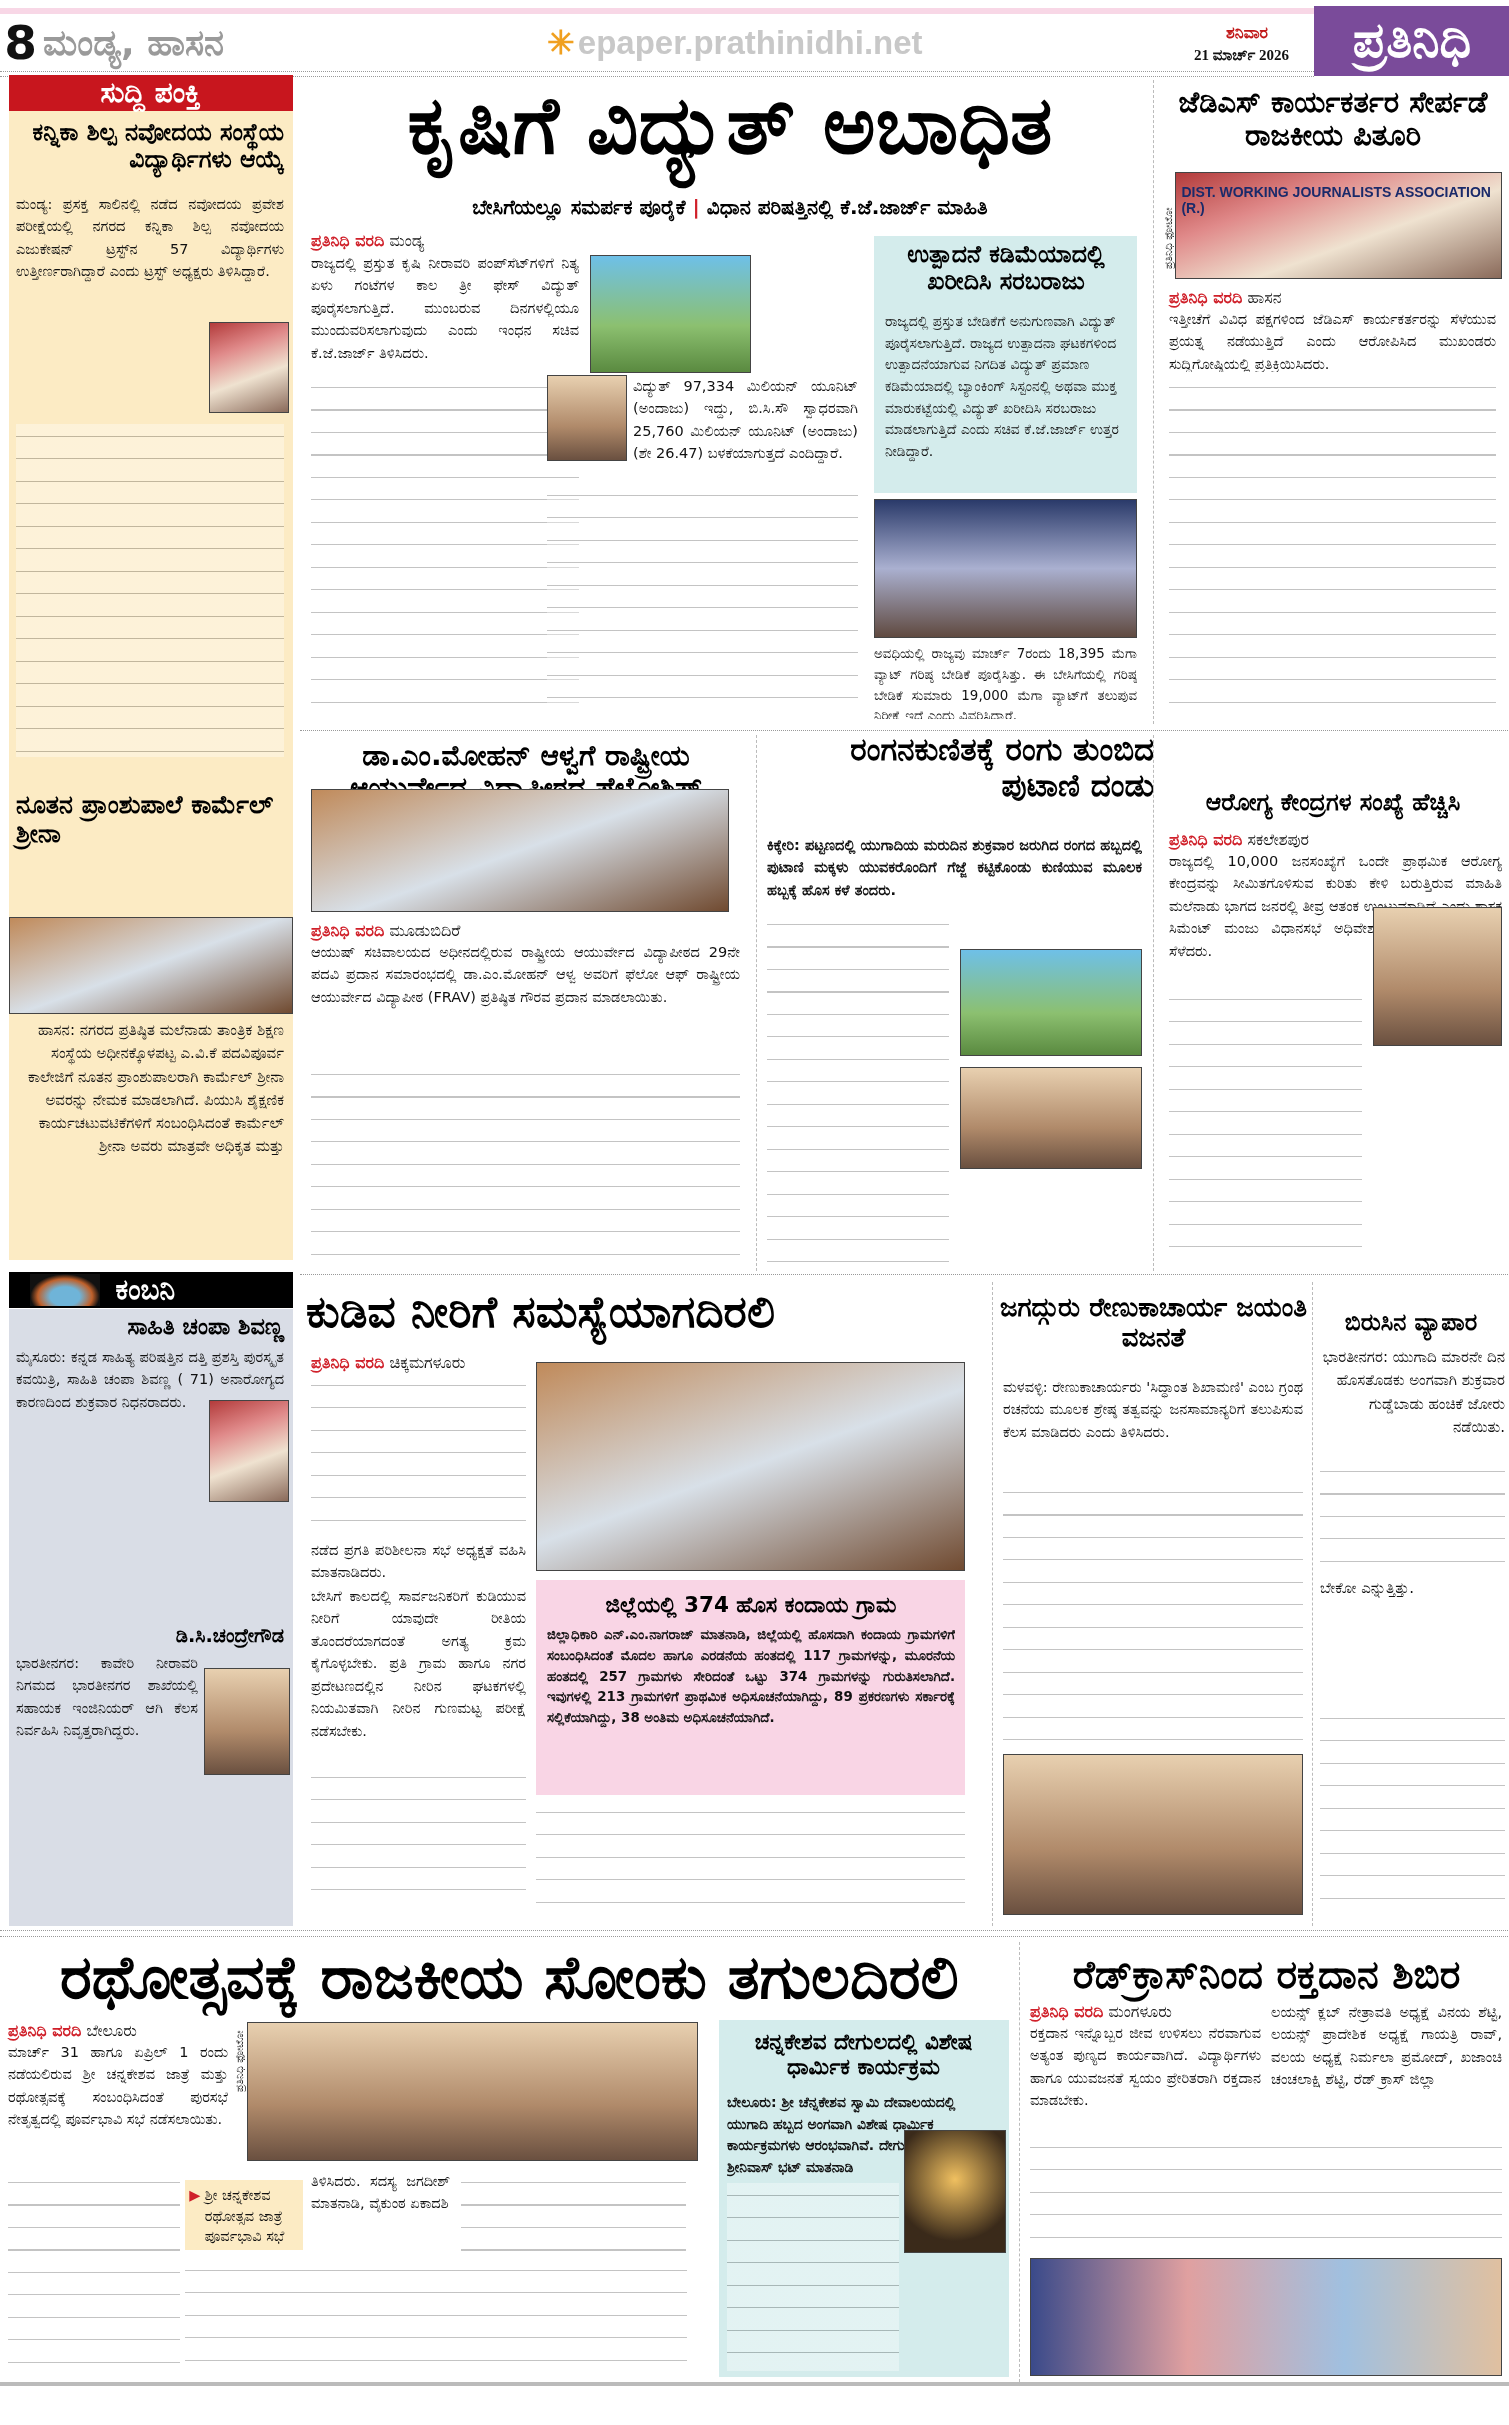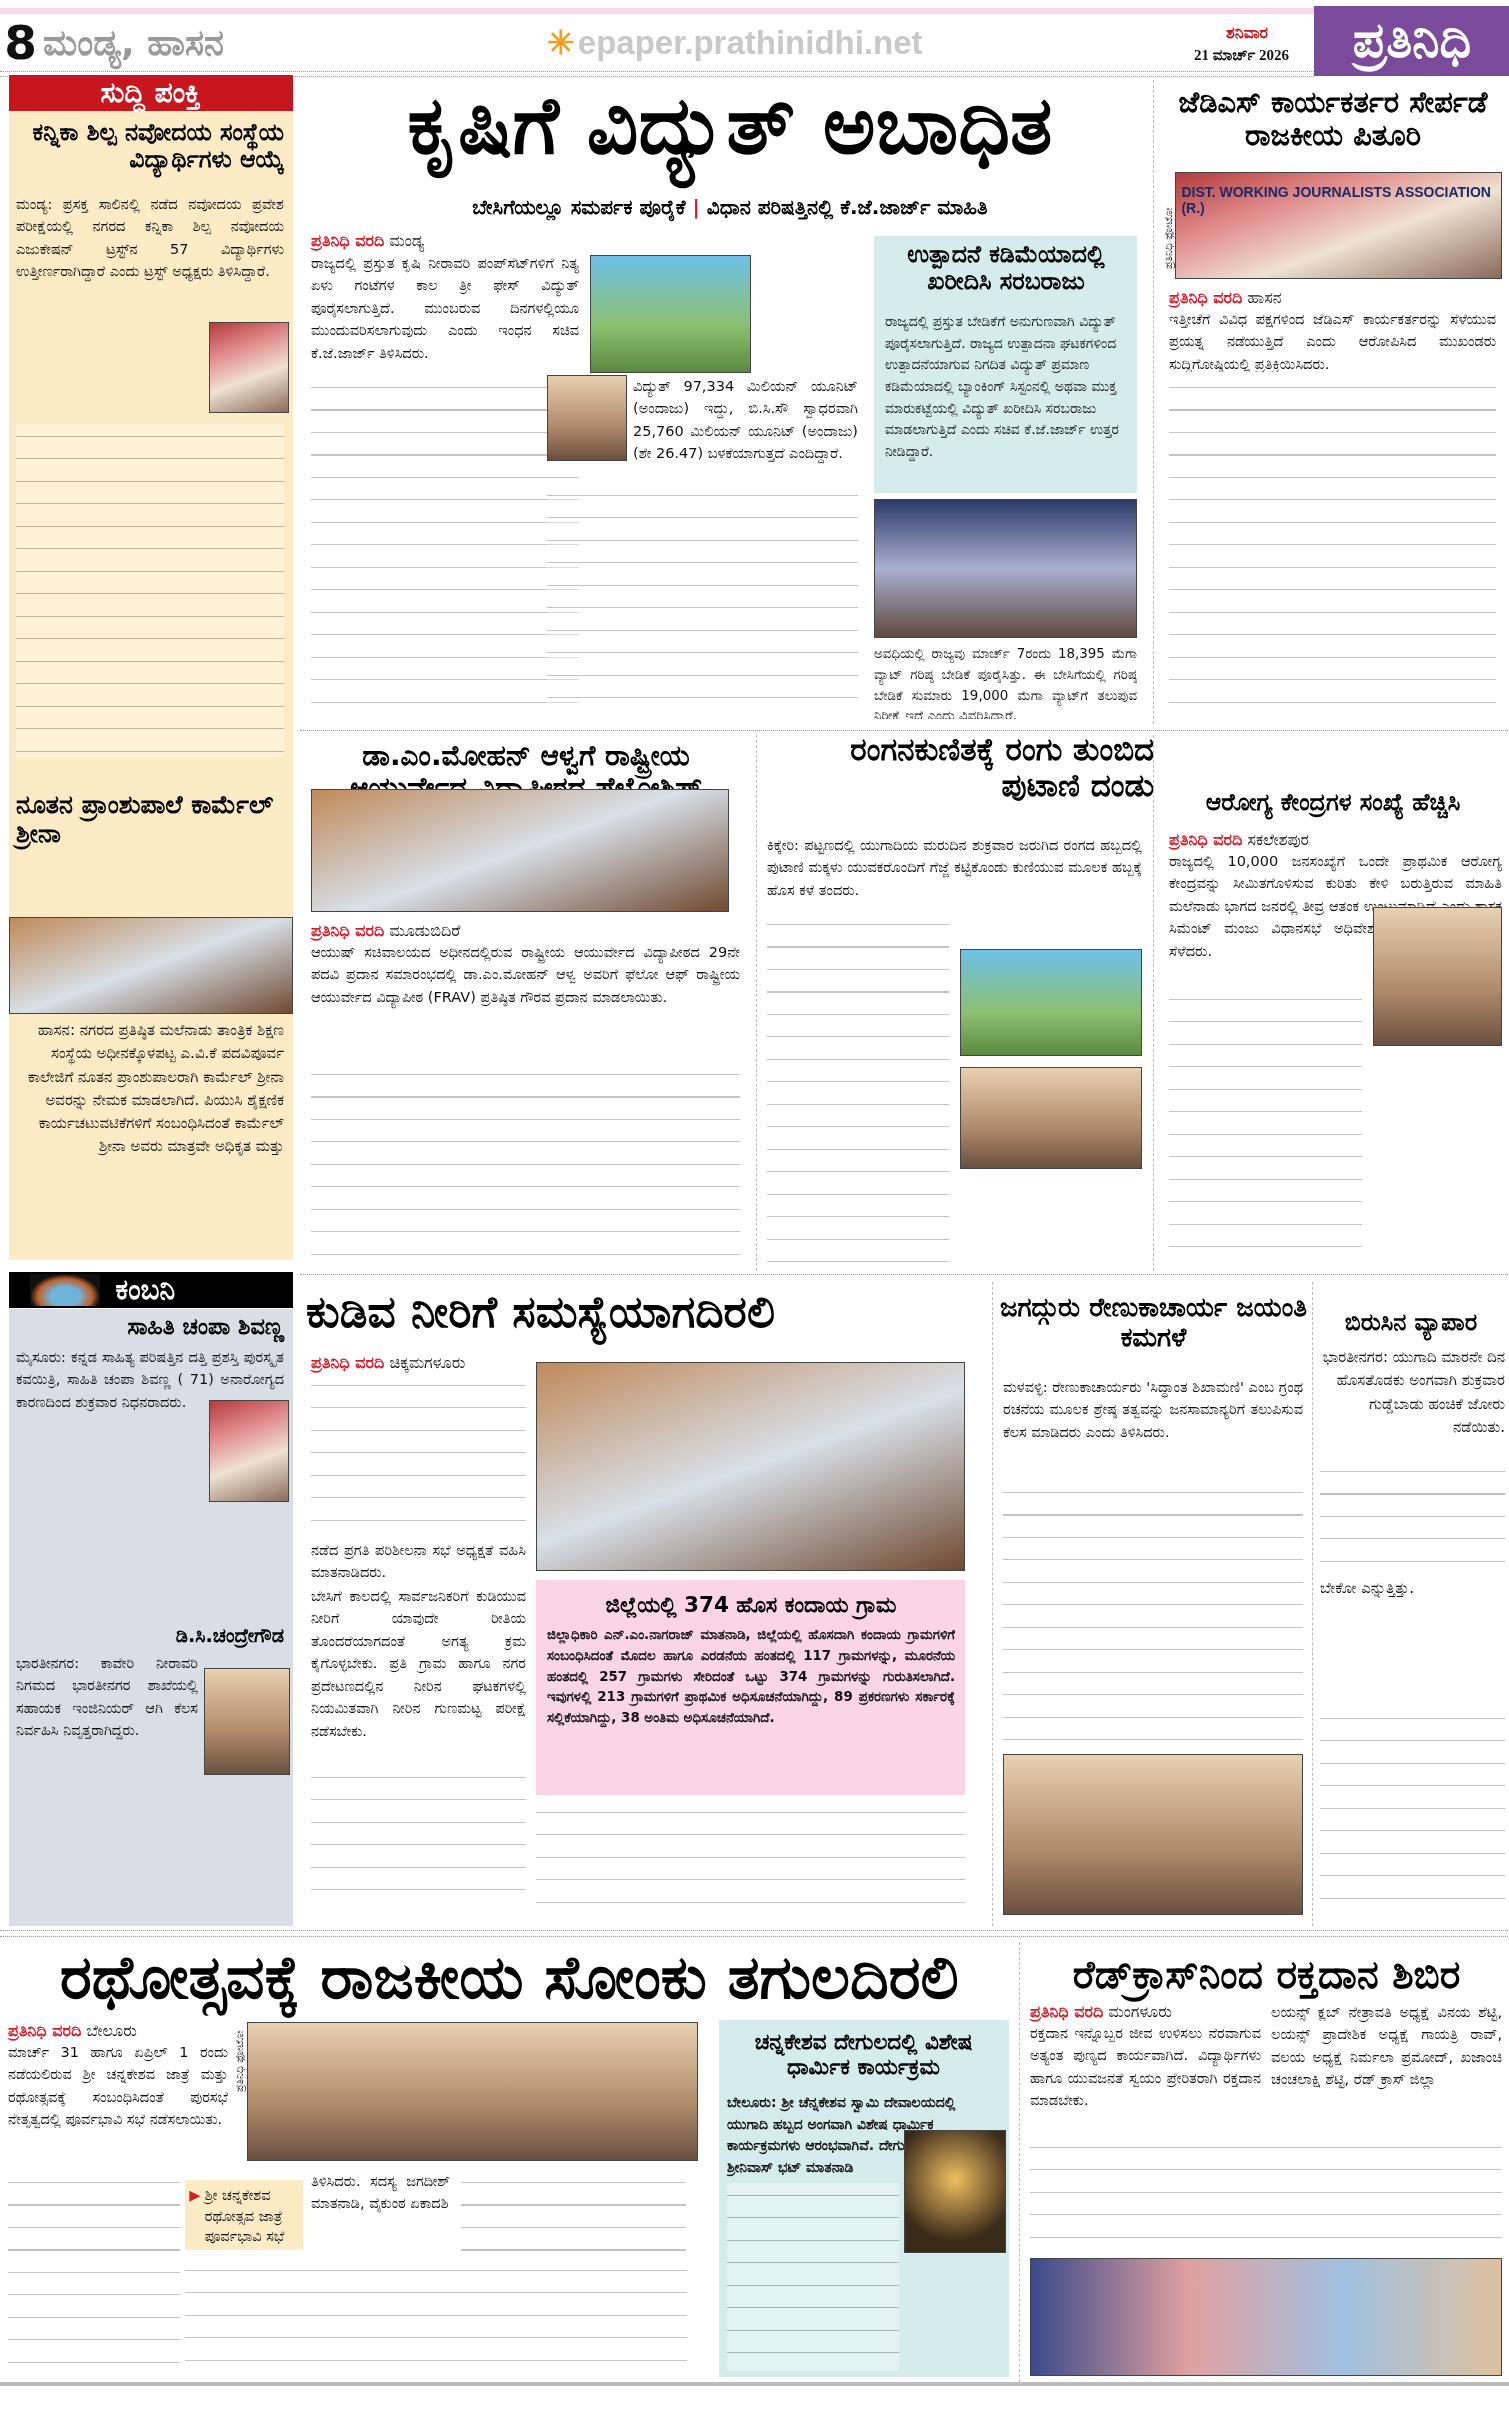--- a/index.html
+++ b/index.html
@@ -105,21 +105,21 @@
 <div class="abs rule" style="left:300px;top:730px;width:1210px"></div>
 
 <div class="abs hl" style="left:306px;top:740px;width:440px;font-size:28px;text-align:center">ಡಾ.ಎಂ.ಮೋಹನ್ ಆಳ್ವಗೆ ರಾಷ್ಟ್ರೀಯ ಆಯುರ್ವೇದ ವಿದ್ಯಾಪೀಠದ ಫೆಲೋಶಿಪ್</div>
 <div class="abs photo p8" style="left:311px;top:789px;width:418px;height:123px"></div>
 <div class="abs byline" style="left:311px;top:920px"><span class="red">ಪ್ರತಿನಿಧಿ ವರದಿ</span> <span>ಮೂಡುಬಿದಿರೆ</span></div>
 <div class="abs body" style="left:311px;top:941px;width:429px;height:118px;overflow:hidden">ಆಯುಷ್ ಸಚಿವಾಲಯದ ಅಧೀನದಲ್ಲಿರುವ ರಾಷ್ಟ್ರೀಯ ಆಯುರ್ವೇದ ವಿದ್ಯಾಪೀಠದ 29ನೇ ಪದವಿ ಪ್ರದಾನ ಸಮಾರಂಭದಲ್ಲಿ ಡಾ.ಎಂ.ಮೋಹನ್ ಆಳ್ವ ಅವರಿಗೆ ಫೆಲೋ ಆಫ್ ರಾಷ್ಟ್ರೀಯ ಆಯುರ್ವೇದ ವಿದ್ಯಾಪೀಠ (FRAV) ಪ್ರತಿಷ್ಠಿತ ಗೌರವ ಪ್ರದಾನ ಮಾಡಲಾಯಿತು.</div>
 <div class="abs lines" style="left:311px;top:1062px;width:429px;height:204px"></div>
 
 <div class="abs vrule" style="left:756px;top:735px;height:536px"></div>
 <div class="abs hl" style="left:762px;top:732px;width:392px;font-size:31px;text-align:right">ರಂಗನಕುಣಿತಕ್ಕೆ ರಂಗು ತುಂಬಿದ ಪುಟಾಣಿ ದಂಡು</div>
-<div class="abs body" style="left:767px;top:834px;width:375px;height:70px;overflow:hidden;font-weight:normal">ಕಿಕ್ಕೇರಿ: ಪಟ್ಟಣದಲ್ಲಿ ಯುಗಾದಿಯ ಮರುದಿನ ಶುಕ್ರವಾರ ಜರುಗಿದ ರಂಗದ ಹಬ್ಬದಲ್ಲಿ ಪುಟಾಣಿ ಮಕ್ಕಳು ಯುವಕರೊಂದಿಗೆ ಗೆಜ್ಜೆ ಕಟ್ಟಿಕೊಂಡು ಕುಣಿಯುವ ಮೂಲಕ ಹಬ್ಬಕ್ಕೆ ಹೊಸ ಕಳೆ ತಂದರು.</div>
+<div class="abs body" style="left:767px;top:834px;width:375px;height:70px;overflow:hidden;font-weight:bold">ಕಿಕ್ಕೇರಿ: ಪಟ್ಟಣದಲ್ಲಿ ಯುಗಾದಿಯ ಮರುದಿನ ಶುಕ್ರವಾರ ಜರುಗಿದ ರಂಗದ ಹಬ್ಬದಲ್ಲಿ ಪುಟಾಣಿ ಮಕ್ಕಳು ಯುವಕರೊಂದಿಗೆ ಗೆಜ್ಜೆ ಕಟ್ಟಿಕೊಂಡು ಕುಣಿಯುವ ಮೂಲಕ ಹಬ್ಬಕ್ಕೆ ಹೊಸ ಕಳೆ ತಂದರು.</div>
 <div class="abs lines" style="left:767px;top:912px;width:182px;height:354px"></div>
 <div class="abs photo p3" style="left:960px;top:949px;width:182px;height:107px"></div>
 <div class="abs photo p5" style="left:960px;top:1067px;width:182px;height:102px"></div>
 
 <div class="abs vrule" style="left:1153px;top:735px;height:536px"></div>
 <div class="abs hl" style="left:1164px;top:789px;width:338px;font-size:23.6px;text-align:center">ಆರೋಗ್ಯ ಕೇಂದ್ರಗಳ ಸಂಖ್ಯೆ ಹೆಚ್ಚಿಸಿ</div>
 <div class="abs byline" style="left:1169px;top:829px"><span class="red">ಪ್ರತಿನಿಧಿ ವರದಿ</span> <span>ಸಕಲೇಶಪುರ</span></div>
 <div class="abs body" style="left:1169px;top:850px;width:333px;height:129px;overflow:hidden">ರಾಜ್ಯದಲ್ಲಿ 10,000 ಜನಸಂಖ್ಯೆಗೆ ಒಂದೇ ಪ್ರಾಥಮಿಕ ಆರೋಗ್ಯ ಕೇಂದ್ರವನ್ನು ಸೀಮಿತಗೊಳಿಸುವ ಕುರಿತು ಕೇಳಿ ಬರುತ್ತಿರುವ ಮಾಹಿತಿ ಮಲೆನಾಡು ಭಾಗದ ಜನರಲ್ಲಿ ತೀವ್ರ ಆತಂಕ ಉಂಟುಮಾಡಿದೆ ಎಂದು ಶಾಸಕ ಸಿಮೆಂಟ್ ಮಂಜು ವಿಧಾನಸಭೆ ಅಧಿವೇಶನದಲ್ಲಿ ಸರ್ಕಾರದ ಗಮನ ಸೆಳೆದರು.</div>
 <div class="abs photo p5" style="left:1373px;top:907px;width:129px;height:139px"></div>
 <div class="abs lines" style="left:1169px;top:987px;width:193px;height:279px"></div>
@@ -132,21 +132,21 @@
 <div class="abs body" style="left:311px;top:1539px;width:215px;height:43px;overflow:hidden">ನಡೆದ ಪ್ರಗತಿ ಪರಿಶೀಲನಾ ಸಭೆ ಅಧ್ಯಕ್ಷತೆ ವಹಿಸಿ ಮಾತನಾಡಿದರು.</div>
 <div class="abs body" style="left:311px;top:1585px;width:215px;height:177px;overflow:hidden">ಬೇಸಿಗೆ ಕಾಲದಲ್ಲಿ ಸಾರ್ವಜನಿಕರಿಗೆ ಕುಡಿಯುವ ನೀರಿಗೆ ಯಾವುದೇ ರೀತಿಯ ತೊಂದರೆಯಾಗದಂತೆ ಅಗತ್ಯ ಕ್ರಮ ಕೈಗೊಳ್ಳಬೇಕು. ಪ್ರತಿ ಗ್ರಾಮ ಹಾಗೂ ನಗರ ಪ್ರದೇಟಣದಲ್ಲಿನ ನೀರಿನ ಘಟಕಗಳಲ್ಲಿ ನಿಯಮಿತವಾಗಿ ನೀರಿನ ಗುಣಮಟ್ಟ ಪರೀಕ್ಷೆ ನಡೆಸಬೇಕು.</div>
 <div class="abs lines" style="left:311px;top:1765px;width:215px;height:145px"></div>
 <div class="abs photo p8" style="left:536px;top:1362px;width:429px;height:209px"></div>
 <div class="abs pink" style="left:536px;top:1580px;width:429px;height:215px"></div>
 <div class="abs hl" style="left:542px;top:1593px;width:418px;font-size:21.5px;text-align:center">ಜಿಲ್ಲೆಯಲ್ಲಿ 374 ಹೊಸ ಕಂದಾಯ ಗ್ರಾಮ</div>
 <div class="abs body" style="left:547px;top:1625px;width:408px;height:164px;overflow:hidden;font-size:13.4px;font-weight:bold">ಜಿಲ್ಲಾಧಿಕಾರಿ ಎನ್.ಎಂ.ನಾಗರಾಜ್ ಮಾತನಾಡಿ, ಜಿಲ್ಲೆಯಲ್ಲಿ ಹೊಸದಾಗಿ ಕಂದಾಯ ಗ್ರಾಮಗಳಿಗೆ ಸಂಬಂಧಿಸಿದಂತೆ ಮೊದಲ ಹಾಗೂ ಎರಡನೆಯ ಹಂತದಲ್ಲಿ 117 ಗ್ರಾಮಗಳನ್ನು, ಮೂರನೆಯ ಹಂತದಲ್ಲಿ 257 ಗ್ರಾಮಗಳು ಸೇರಿದಂತೆ ಒಟ್ಟು 374 ಗ್ರಾಮಗಳನ್ನು ಗುರುತಿಸಲಾಗಿದೆ. ಇವುಗಳಲ್ಲಿ 213 ಗ್ರಾಮಗಳಿಗೆ ಪ್ರಾಥಮಿಕ ಅಧಿಸೂಚನೆಯಾಗಿದ್ದು, 89 ಪ್ರಕರಣಗಳು ಸರ್ಕಾರಕ್ಕೆ ಸಲ್ಲಿಕೆಯಾಗಿದ್ದು, 38 ಅಂತಿಮ ಅಧಿಸೂಚನೆಯಾಗಿದೆ.</div>
 <div class="abs lines" style="left:536px;top:1800px;width:429px;height:107px"></div>
 
 <div class="abs vrule" style="left:992px;top:1282px;height:644px"></div>
-<div class="abs hl" style="left:998px;top:1293px;width:311px;font-size:26px;text-align:center">ಜಗದ್ಗುರು ರೇಣುಕಾಚಾರ್ಯ ಜಯಂತಿ ಕಮಗಳೆ</div>
+<div class="abs hl" style="left:998px;top:1293px;width:311px;font-size:26px;text-align:center">ಜಗದ್ಗುರು ರೇಣುಕಾಚಾರ್ಯ ಜಯಂತಿ ವಜನತೆ</div>
 <div class="abs body" style="left:1003px;top:1376px;width:300px;height:102px;overflow:hidden">ಮಳವಳ್ಳಿ: ರೇಣುಕಾಚಾರ್ಯರು 'ಸಿದ್ಧಾಂತ ಶಿಖಾಮಣಿ' ಎಂಬ ಗ್ರಂಥ ರಚನೆಯ ಮೂಲಕ ಶ್ರೇಷ್ಠ ತತ್ವವನ್ನು ಜನಸಾಮಾನ್ಯರಿಗೆ ತಲುಪಿಸುವ ಕೆಲಸ ಮಾಡಿದರು ಎಂದು ತಿಳಿಸಿದರು.</div>
 <div class="abs lines" style="left:1003px;top:1480px;width:300px;height:268px"></div>
 <div class="abs photo p5" style="left:1003px;top:1754px;width:300px;height:161px"></div>
 
 <div class="abs vrule" style="left:1312px;top:1282px;height:644px"></div>
 <div class="abs hl" style="left:1317px;top:1309px;width:188px;font-size:23.6px;text-align:center">ಬಿರುಸಿನ ವ್ಯಾಪಾರ</div>
 <div class="abs body" style="left:1320px;top:1346px;width:185px;height:107px;overflow:hidden;font-size:15px;text-align:right">ಭಾರತೀನಗರ: ಯುಗಾದಿ ಮಾರನೇ ದಿನ ಹೊಸತೊಡಕು ಅಂಗವಾಗಿ ಶುಕ್ರವಾರ ಗುಡ್ಡೆಬಾಡು ಹಂಚಿಕೆ ಜೋರು ನಡೆಯಿತು.</div>
 <div class="abs lines" style="left:1320px;top:1459px;width:185px;height:118px"></div>
 <div class="abs body" style="left:1320px;top:1577px;width:185px;font-size:15px;text-align:left">ಬೇಕೋ ಎನ್ನುತ್ತಿತ್ತು.</div>
 <div class="abs hl" style="left:1317px;top:1604px;width:188px;font-size:22.5px;text-align:center"></div>

